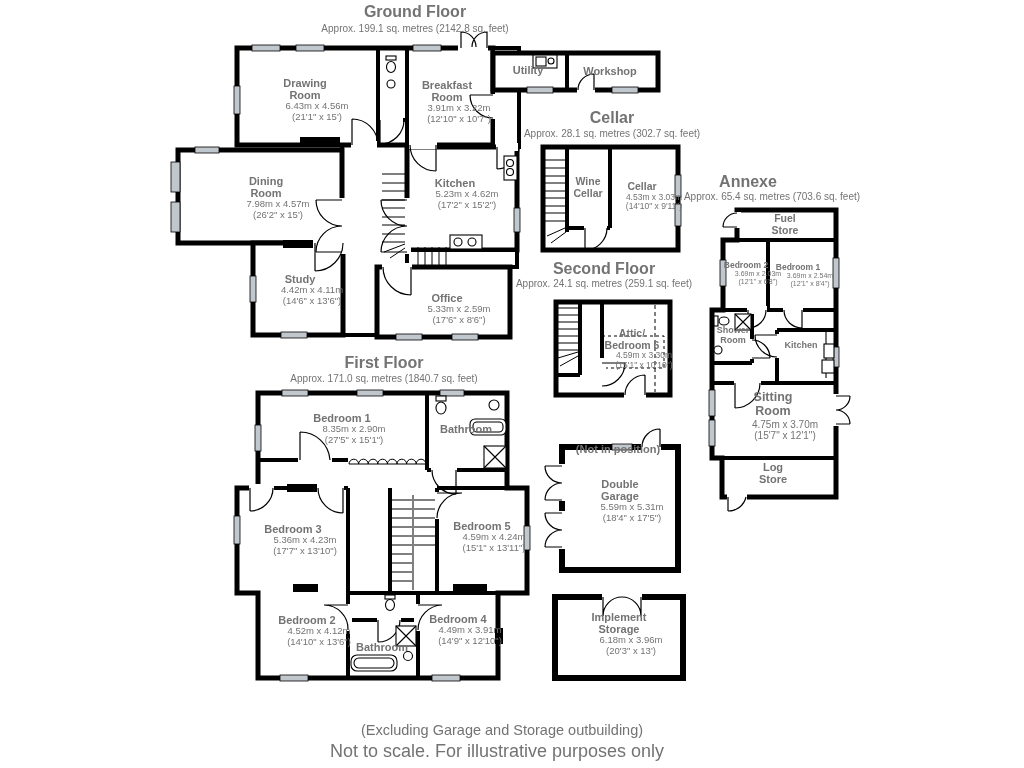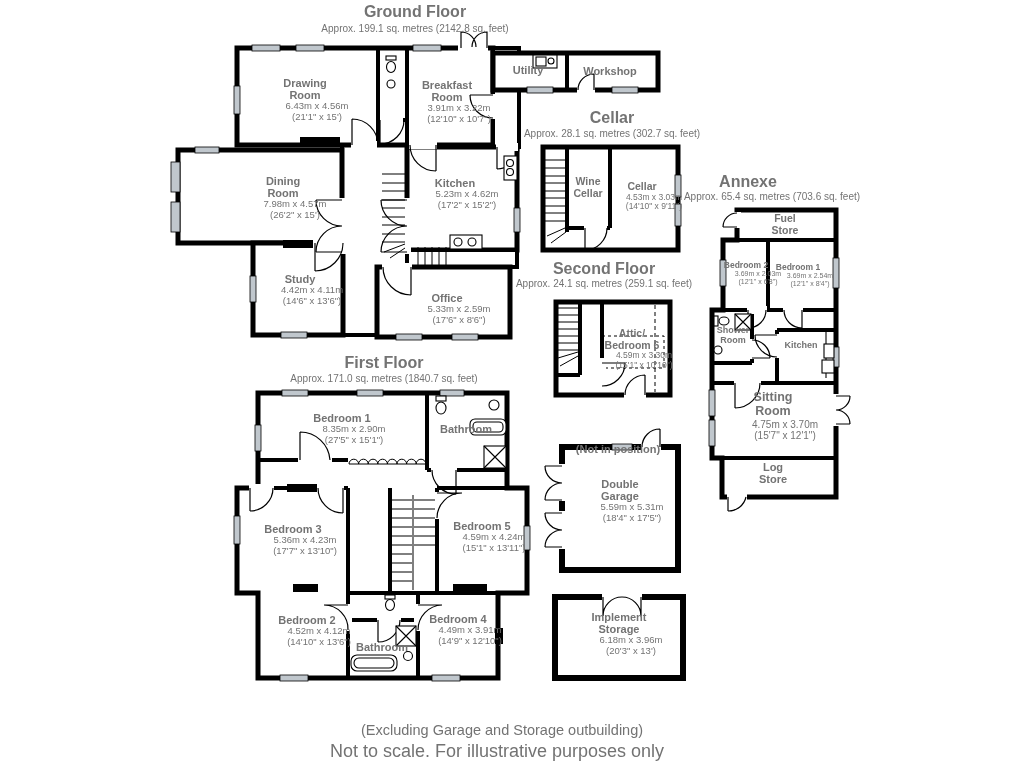--- a/index.html
+++ b/index.html
@@ -295,21 +295,21 @@
 Room</div>
       <div class="rdim">3.91m x 3.22m</div>
       <div class="rdim">(12'10" x 10'7")</div>
     </div>
   <div class="lbl" style="left:528px;top:64px">
       <div class="rname">Utility</div>
     </div>
   <div class="lbl" style="left:610px;top:65px">
       <div class="rname">Workshop</div>
     </div>
-  <div class="lbl" style="left:283px;top:175px">
+  <div class="lbl" style="left:266px;top:175px">
     <div class="rname">Dining
 Room</div>
       <div class="rdim">7.98m x 4.57m</div>
       <div class="rdim">(26'2" x 15')</div>
     </div>
   <div class="lbl" style="left:455px;top:177px">
     <div class="rname">Kitchen</div>
       <div class="rdim">5.23m x 4.62m</div>
       <div class="rdim">(17'2" x 15'2")</div>
     </div>

